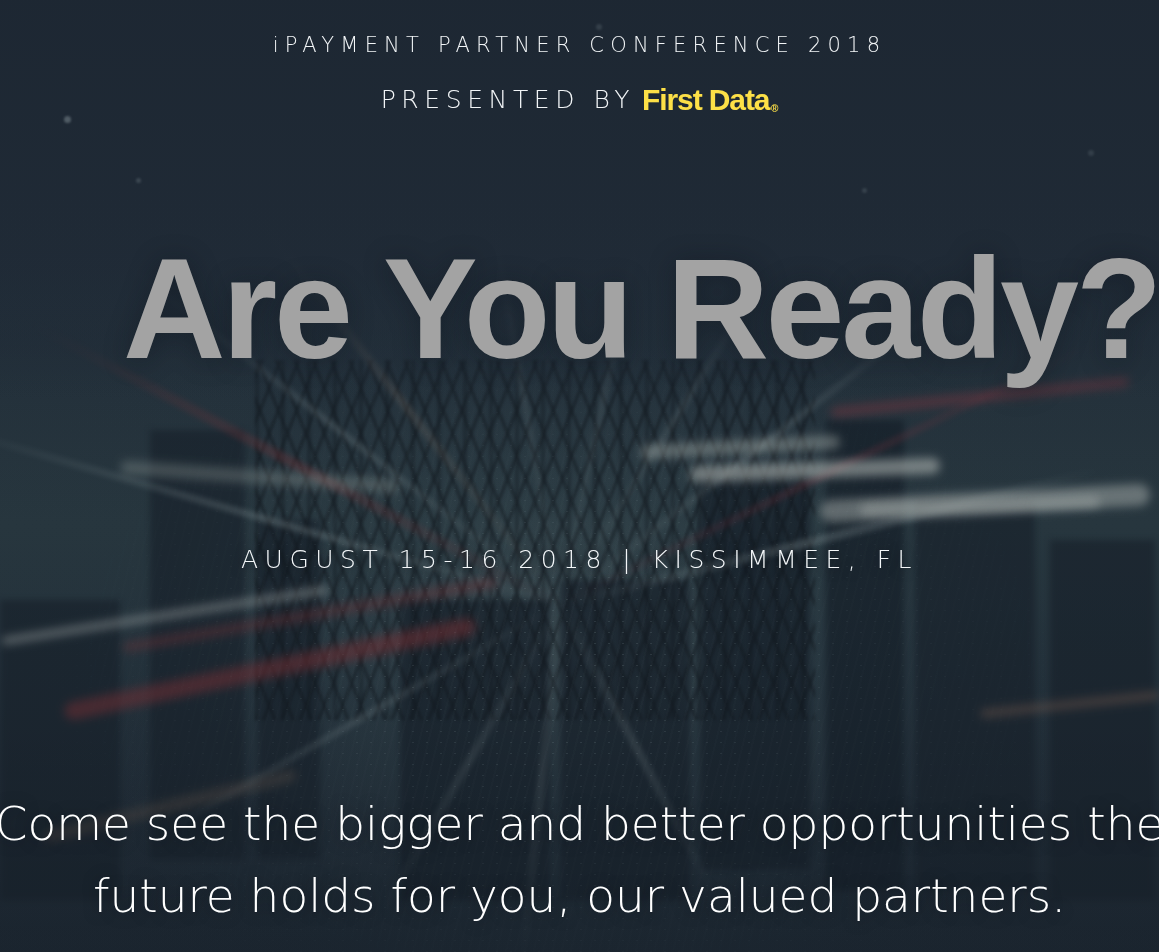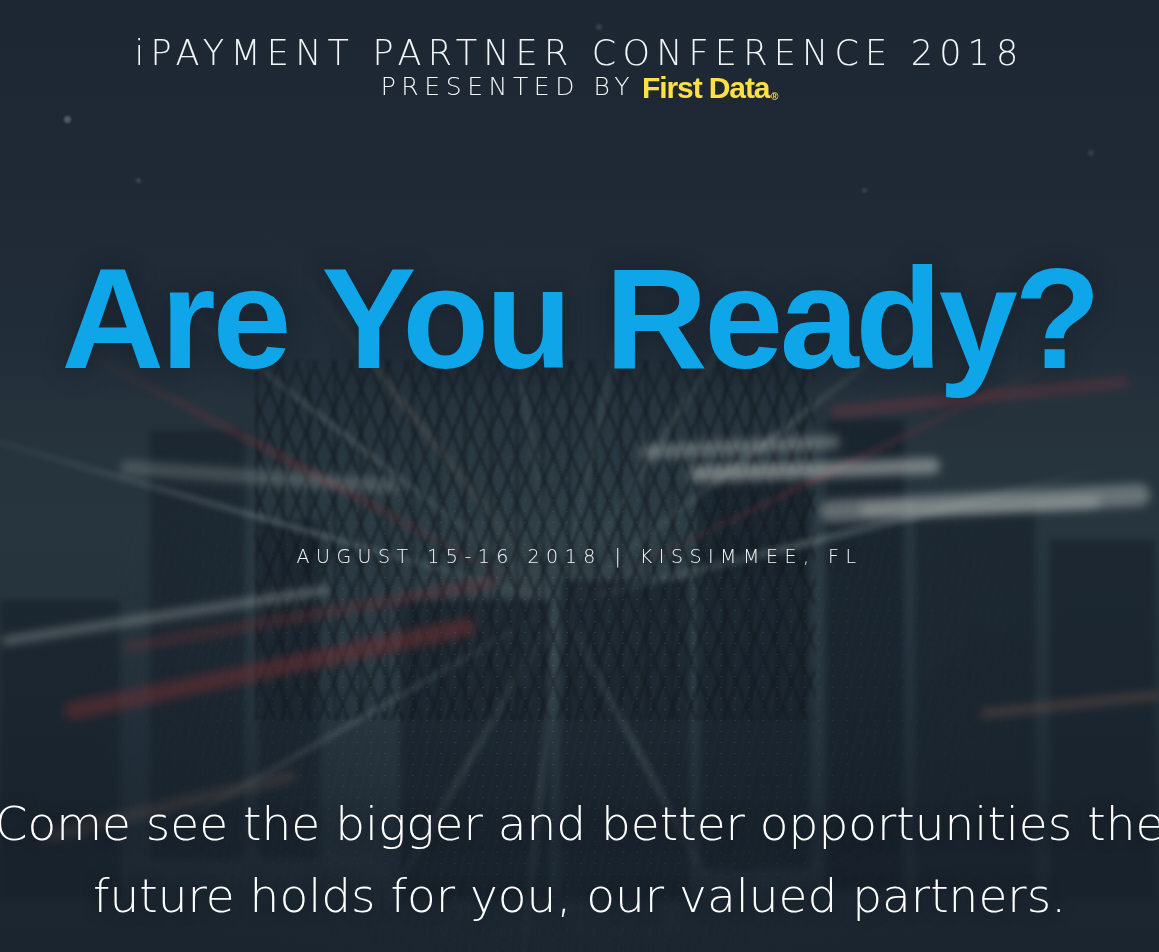--- a/index.html
+++ b/index.html
@@ -113,30 +113,30 @@
       linear-gradient(180deg, rgba(20,28,38,.30) 0%, rgba(20,28,38,.08) 32%, rgba(18,26,34,.14) 62%, rgba(18,26,34,.34) 100%);
   }
 
   
   .content { position:absolute; inset:0; }
 
   .eyebrow {
     position:absolute; top:33px; left:0; width:100%;
     text-align:center;
     color:#f2f5f7;
-    font-size:35px;
+    font-size:21px;
     font-weight:300;
     letter-spacing:6.2px;
     font-family:"DejaVu Sans", sans-serif;
     white-space:nowrap;
   }
 
   .presented-row {
-    position:absolute; top:72px; left:0; width:100%;
-    display:flex; justify-content:center;
+    position:absolute; top:84px; left:0; width:100%;
+    display:flex; align-items:center; justify-content:center;
     gap:7px;
     white-space:nowrap;
   }
   .presented-label {
     color:#f2f5f7;
     font-size:25px;
     font-weight:300;
     letter-spacing:5.6px;
   }
   .fd-logo {
@@ -151,37 +151,37 @@
   }
   .fd-logo .fd-reg {
     font-size:10px;
     font-weight:700;
     letter-spacing:0;
     margin-left:1.5px;
     transform:translateY(-1px);
   }
 
   .headline {
-    position:absolute; top:248px; left:0; width:100%;
-    text-align:center;
-    color:#0ea5e9;
+    position:absolute; top:238px; left:0; width:100%;
+    text-align:right;
+    color:#a3a3a3;
     font-family:"Liberation Sans", sans-serif;
     font-size:142px;
     font-weight:700;
     letter-spacing:-3.4px;
     line-height:1;
     white-space:nowrap;
     text-shadow:0 2px 26px rgba(10,16,24,.38);
   }
 
   .datebar {
     position:absolute; top:545px; left:0; width:100%;
     text-align:center;
     color:#f4f7f9;
-    font-size:19px;
+    font-size:25px;
     font-weight:300;
     letter-spacing:6.5px;
     white-space:nowrap;
     text-shadow:0 1px 12px rgba(10,16,24,.55);
   }
   .datebar .sep { letter-spacing:6.5px; }
 
   .tagline {
     position:absolute; top:788px; left:50%;
     transform:translateX(-50%);

